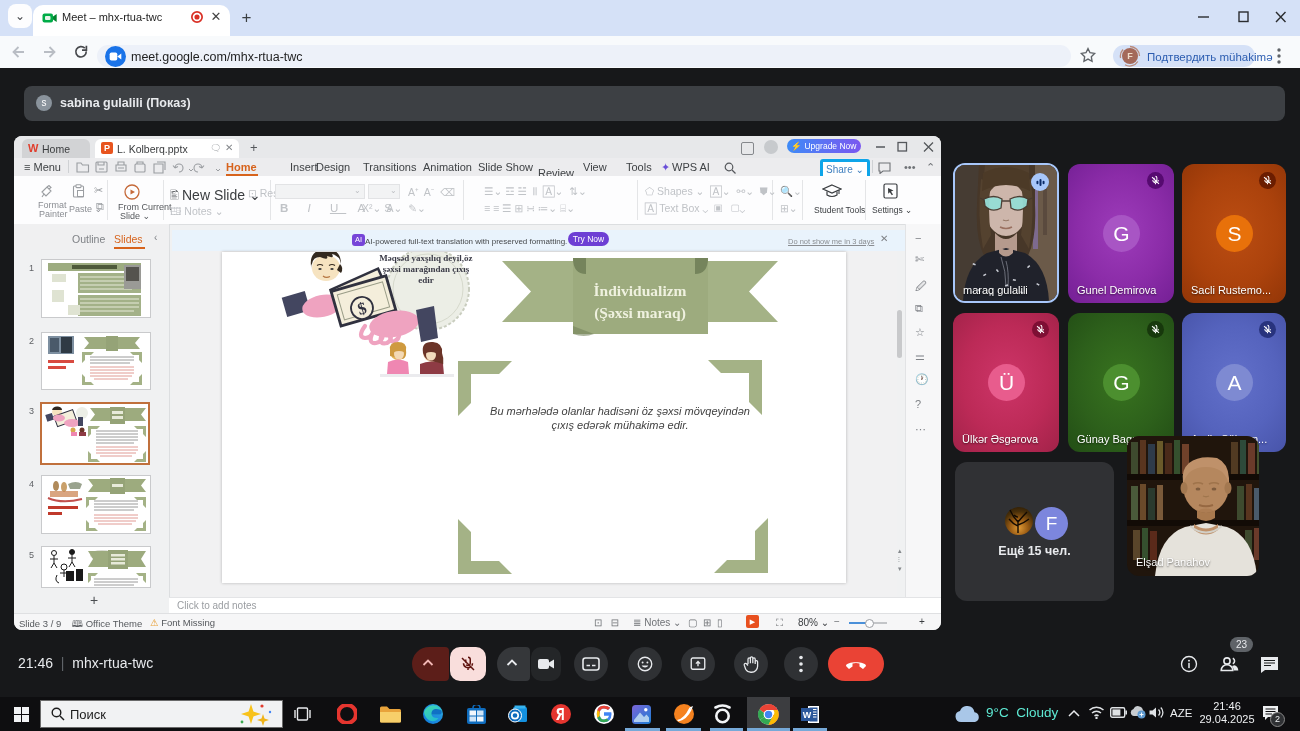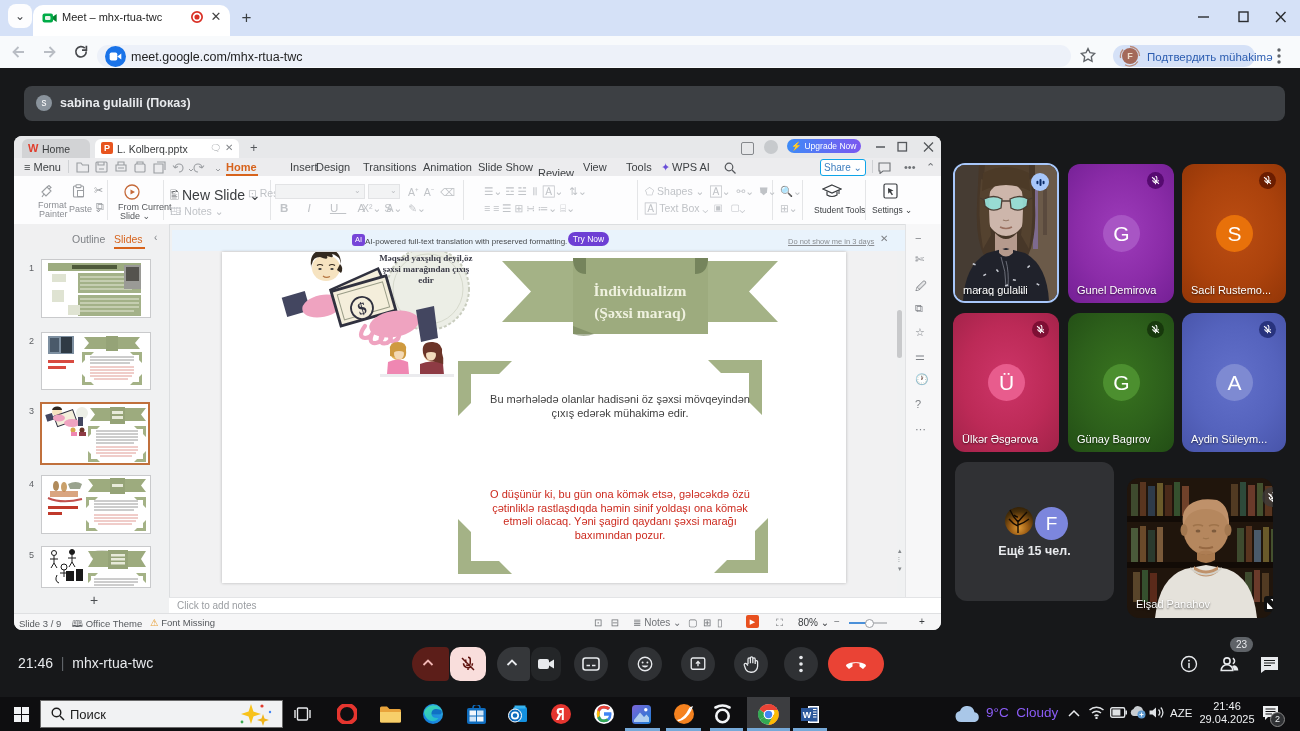--- a/index.html
+++ b/index.html
@@ -216,21 +216,21 @@
   <div class="mtab" style="left:464px;">Slide Show</div>
   <div class="mtab" style="left:524px;margin-top:6px;">Review</div>
   <div class="mtab" style="left:569px;">View</div>
   <div class="mtab" style="left:612px;">Tools</div>
   <div class="mtab" style="left:647px;color:#6a4fd8;">✦</div>
   <div class="mtab" style="left:658px;">WPS AI</div>
   <svg class="abs" style="left:710px;top:26px" width="12" height="12" viewBox="0 0 12 12">
         <circle cx="5" cy="5" r="3.8" fill="none" stroke="#55585c" stroke-width="1.2"></circle>
         <path d="M8 8 L11.5 11.5" stroke="#55585c" stroke-width="1.2"></path>
       </svg>
-  <div class="abs" style="left:806px;top:23px;width:44px;height:15px;border:1px solid #0ea5e9;border-radius:3px;background:#fff;color:#3f7fbf;font-size:10px;text-align:center;line-height:15px;">Share ⌄</div>
+  <div class="abs" style="left:806px;top:23px;width:44px;height:15px;border:3px solid #0ea5e9;border-radius:3px;background:#fff;color:#3f7fbf;font-size:10px;text-align:center;line-height:15px;">Share ⌄</div>
   <div class="abs" style="left:858px;top:24px;width:1px;height:13px;background:#cfd1d4;"></div>
   <svg class="abs" style="left:864px;top:26px" width="13" height="12" viewBox="0 0 13 12">
         <path d="M1 1 h11 v8 h-7 l-3 2.5 v-2.5 h-1 Z" fill="none" stroke="#6f7276" stroke-width="1.1"></path>
       </svg>
   <div class="mtab" style="left:890px;color:#6f7276;">•••</div>
   <div class="mtab" style="left:912px;color:#6f7276;">⌃</div>
 
   <div class="abs" style="left:0;top:40px;width:927px;height:48px;background:#fdfdfe;border-bottom:1px solid #dcdee0;"></div>
   <div class="rd" style="left:93px;"></div>
       <div class="rd" style="left:149px;"></div>
@@ -515,22 +515,21 @@
     <path d="M351 82 Q362 86 372 82 L351 74 Z" fill="#75845c" opacity=".6"></path>
 
     <polygon points="236,109 290,109 277,122 249,122 249,151 236,164" fill="#a4b286"></polygon>
     <polygon points="540,108 486,108 499,121 527,121 527,150 540,163" fill="#a4b286"></polygon>
     <polygon points="236,322 290,322 277,309 249,309 249,280 236,267" fill="#a4b286"></polygon>
     <polygon points="546,321 492,321 505,308 533,308 533,279 546,266" fill="#a4b286"></polygon>
     <text x="418" y="44" font-family="Liberation Serif,serif" font-size="15.5" font-weight="bold" fill="#eff1df" text-anchor="middle">İndividualizm</text>
     <text x="418" y="66" font-family="Liberation Serif,serif" font-size="15.5" font-weight="bold" fill="#eff1df" text-anchor="middle">(Şəxsi maraq)</text>
   </svg>
   <div class="abs" style="left:134px;top:1px;width:140px;text-align:center;font-size:9px;font-weight:bold;color:#3c3c48;line-height:11px;font-family:'Liberation Serif',serif;">Məqsəd yaxşılıq deyil,öz<br>şəxsi marağından çıxış<br>edir</div>
-  <div class="abs" style="left:247px;top:141px;width:302px;text-align:center;font-size:11px;color:#404040;line-height:13.5px;">Bu mərhələdə olanlar hadisəni öz şəxsi mövqeyindən<br>çıxış edərək mühakimə edir.</div>
-  <div class="abs" style="left:240px;top:236px;width:316px;text-align:center;font-size:11px;color:#cc2a1e;line-height:13.5px;">O düşünür ki, bu gün ona kömək etsə, gələcəkdə özü<br>çətinliklə rastlaşdıqda həmin sinif yoldaşı ona kömək<br>etməli olacaq. Yəni şagird qaydanı şəxsi marağı<br>baxımından pozur.</div>
+  <div class="abs" style="left:247px;top:153px;width:302px;text-align:center;font-size:11px;color:#404040;line-height:13.5px;font-style:italic;">Bu mərhələdə olanlar hadisəni öz şəxsi mövqeyindən<br>çıxış edərək mühakimə edir.</div>
   </div>
   <div class="abs" style="left:883px;top:174px;width:5px;height:48px;background:#c8c9cb;border-radius:3px;"></div>
   <div class="abs" style="left:884px;top:410px;font-size:7px;color:#85888c;line-height:9px;">▴<br>⁝<br>▾</div>
 
   <div class="abs" style="left:891px;top:88px;width:36px;height:373px;background:#f7f7f8;border-left:1px solid #e2e3e5;"></div>
   <div class="sbi" style="top:96px;">−</div>
   <div class="sbi" style="top:117px;">✄</div>
   <div class="sbi" style="top:142px;">🖉</div>
   <div class="sbi" style="top:166px;">⧉</div>
   <div class="sbi" style="top:190px;">☆</div>
@@ -660,21 +659,21 @@
 <div class="abs tile" style="left:955px;top:462px;width:159px;height:139px;background:#303134;">
   <div style="position:absolute;left:50px;top:45px;width:28px;height:28px;border-radius:50%;background:radial-gradient(circle at 50% 75%,#e09a35 0%,#9a5c14 35%,#4a300a 65%,#1f1404 100%);"></div>
   <svg style="position:absolute;left:50px;top:45px" width="28" height="28" viewBox="0 0 28 28">
         <g stroke="#120a02" stroke-width="1.4" fill="none">
           <path d="M13 26 V13 M13 15 Q8 10 5 3 M13 15 Q18 9 22 5 M13 19 Q8 17 4 12 M13 18 Q19 16 24 12 M9 8 Q11 10 13 10"></path>
         </g>
       </svg>
   <div class="avatar" style="position:absolute;left:80px;top:45px;width:33px;height:33px;background:#7c86dd;font-size:19px;">F</div>
   <div style="position:absolute;left:0;top:82px;width:159px;text-align:center;font-size:12.5px;font-weight:bold;color:#e8eaed;">Ещё 15 чел.</div>
 </div>
-<div class="abs tile" style="left:1127px;top:478px;width:146px;height:140px;">
+<div class="abs tile" style="left:1127px;top:436px;width:132px;height:140px;">
   <svg width="158" height="140" viewBox="0 0 158 140">
         <rect width="158" height="140" fill="#20150c"></rect>
         <g>
           <rect x="4" y="6" width="7" height="32" fill="#3e4a2e"></rect>
           <rect x="13" y="4" width="6" height="34" fill="#59351f"></rect>
           <rect x="21" y="8" width="7" height="30" fill="#2e3b4a"></rect>
           <rect x="30" y="5" width="6" height="33" fill="#6a5a2a"></rect>
           <rect x="38" y="7" width="7" height="31" fill="#4a2a1a"></rect>
           <rect x="47" y="4" width="6" height="34" fill="#35502e"></rect>
           <rect x="55" y="8" width="7" height="30" fill="#70412a"></rect>
@@ -847,21 +846,21 @@
       <text x="6" y="13" font-size="9" font-weight="bold" fill="#fff" text-anchor="middle">W</text>
     </svg>
 <div class="abs" style="left:625px;top:728px;width:35px;height:2.5px;background:#76a9d8;"></div>
 <div class="abs" style="left:666px;top:728px;width:35px;height:2.5px;background:#76a9d8;"></div>
 <div class="abs" style="left:710px;top:728px;width:33px;height:2.5px;background:#76a9d8;"></div>
 <div class="abs" style="left:747px;top:728px;width:43px;height:2.5px;background:#76a9d8;"></div>
 <div class="abs" style="left:793px;top:728px;width:34px;height:2.5px;background:#76a9d8;"></div>
 <svg class="abs" style="left:955px;top:706px" width="26" height="17" viewBox="0 0 26 17">
       <path d="M6 16 a5.5 5.5 0 0 1 -1 -10.9 A7.5 7.5 0 0 1 19.5 6.2 A5 5 0 0 1 20 16 Z" fill="#a9c7e8"></path>
     </svg>
-<div class="abs" style="left:986px;top:705px;font-size:13.5px;color:#8b5cf6;">9°C&nbsp; Cloudy</div>
+<div class="abs" style="left:986px;top:705px;font-size:13.5px;color:#5eead4;">9°C&nbsp; Cloudy</div>
 <svg class="abs" style="left:1068px;top:709px" width="12" height="8" viewBox="0 0 12 8">
       <path d="M1 7 L6 2 L11 7" stroke="#e8eaed" stroke-width="1.5" fill="none"></path>
     </svg>
 <svg class="abs" style="left:1089px;top:706px" width="15" height="13" viewBox="0 0 15 13">
       <path d="M0.5 4 A10 10 0 0 1 14.5 4 M3 7 A7 7 0 0 1 12 7 M5.5 9.8 A3.6 3.6 0 0 1 9.5 9.8" stroke="#dfe2e5" stroke-width="1.5" fill="none"></path>
       <circle cx="7.5" cy="12" r="1.2" fill="#dfe2e5"></circle>
       <path d="M9 1 L15 7 M15 1 L9 7" stroke="#0e0e10" stroke-width="0"></path>
     </svg>
 <svg class="abs" style="left:1110px;top:707px" width="17" height="11" viewBox="0 0 17 11">
       <rect x="0.7" y="0.7" width="14" height="9.6" rx="1.5" fill="none" stroke="#dfe2e5" stroke-width="1.4"></rect>

